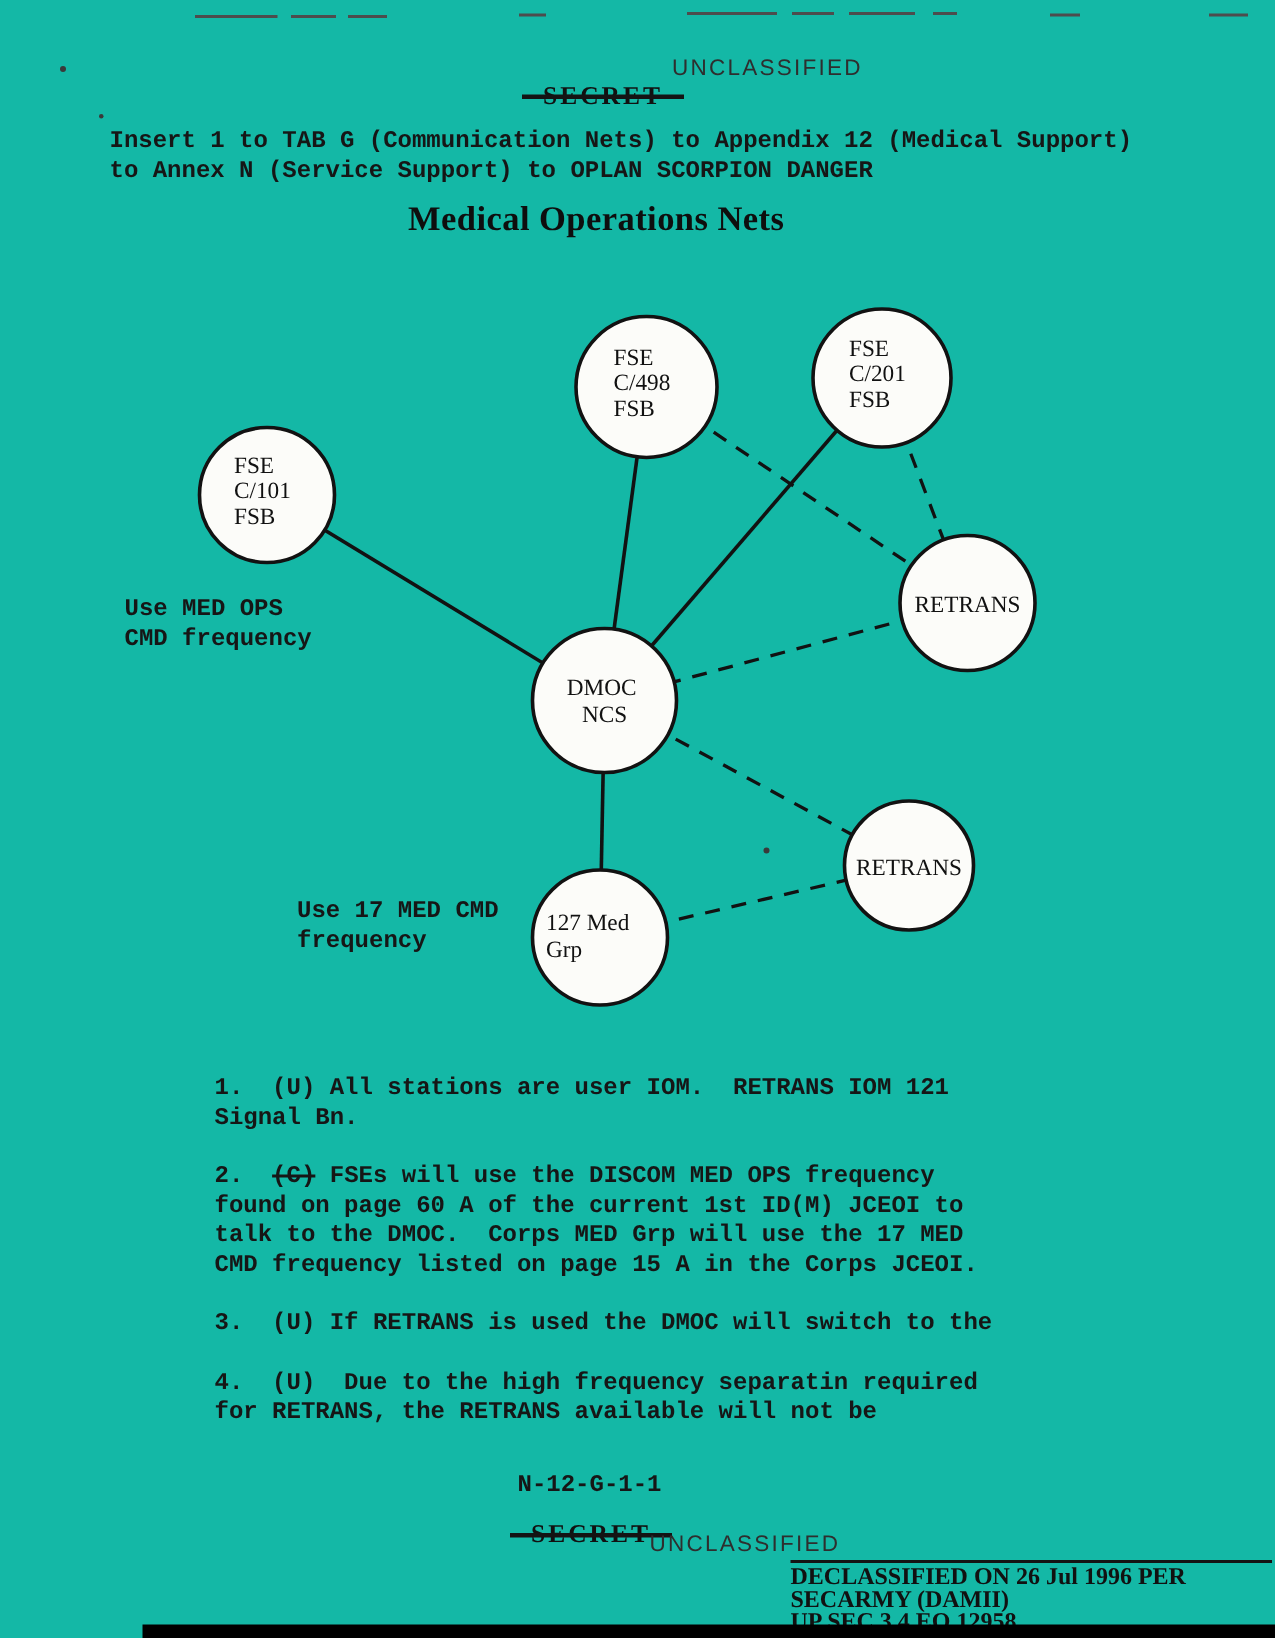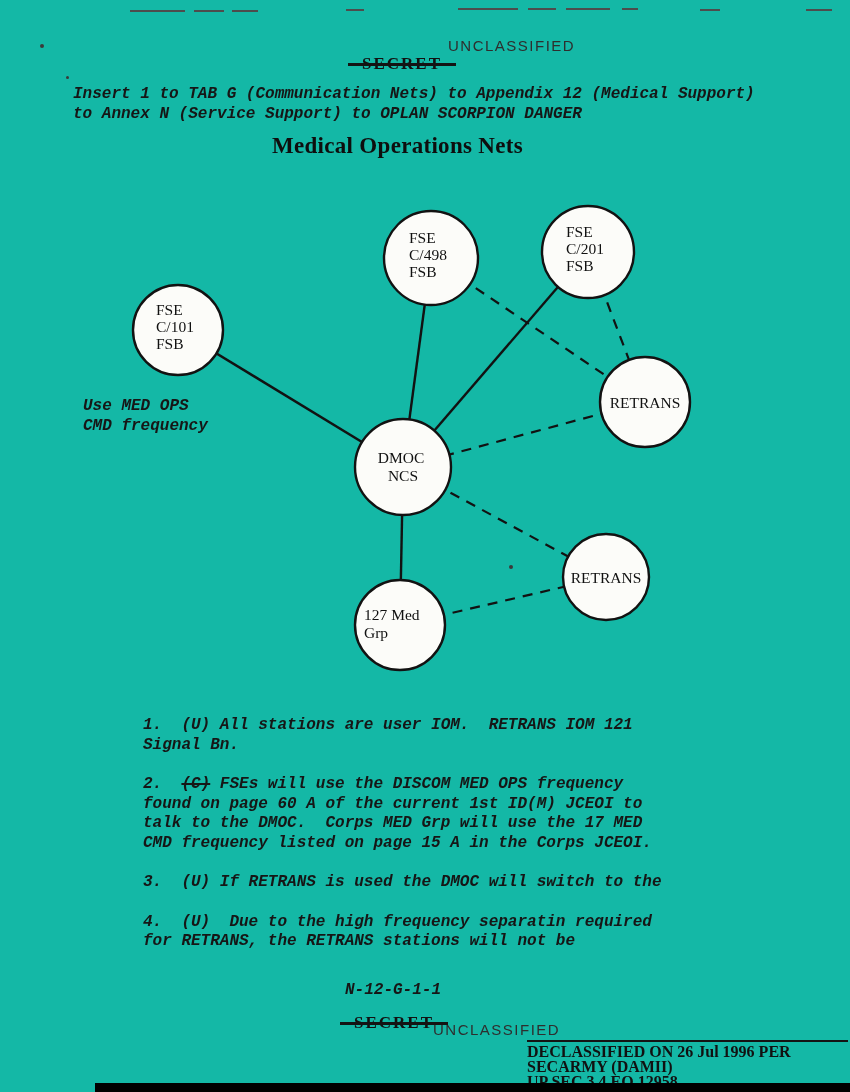--- a/index.html
+++ b/index.html
@@ -3,21 +3,21 @@
 <meta charset="utf-8">
 <style>
   html,body { margin:0; padding:0; background:#e8e8e4; }
   .page {
     position:relative; width:850px; height:1092px; margin:0 auto;
     background:#14b8a6; overflow:hidden; color:#141414;
   }
   .abs { position:absolute; }
   .mono {
     font-family:"Liberation Mono","DejaVu Sans Mono",monospace;
-    font-weight:bold; font-size:16px; line-height:19.5px; color:#161616;font-style:italic;
+    font-weight:bold; font-size:16px; line-height:19.5px; color:#161616;
   }
   .line { white-space:pre; }
   .sans {
     font-family:"Liberation Sans","DejaVu Sans",sans-serif;
     font-size:15px; letter-spacing:1.5px; color:#2e2e2e;
   }
   .title {
     font-family:"Liberation Serif","DejaVu Serif",serif;
     font-weight:bold; font-size:23px; color:#0e0e0e; letter-spacing:0.3px;
   }
@@ -148,38 +148,42 @@
         <tspan x="364" dy="0">127 Med</tspan>
         <tspan x="364" dy="18">Grp</tspan>
       </text>
     </g>
   </svg>
 
   <div class="abs mono" style="left:83px;top:377px;margin-top:20px;">
     <div class="line">Use MED OPS</div>
     <div class="line">CMD frequency</div>
   </div>
+  <div class="abs mono" style="left:198px;top:598px;">
+    <div class="line">Use 17 MED CMD</div>
+    <div class="line">frequency</div>
+  </div>
 
   <div class="abs mono" style="left:143px;top:716px;">
     <div class="note">
       <div class="line">1.  (U) All stations are user IOM.  RETRANS IOM 121</div>
       <div class="line">Signal Bn.</div>
     </div>
     <div class="note">
       <div class="line"><span>2.  </span><span class="cstruck">(C)</span><span> FSEs will use the DISCOM MED OPS frequency</span></div>
       <div class="line">found on page 60 A of the current 1st ID(M) JCEOI to</div>
       <div class="line">talk to the DMOC.  Corps MED Grp will use the 17 MED</div>
       <div class="line">CMD frequency listed on page 15 A in the Corps JCEOI.</div>
     </div>
     <div class="note">
       <div class="line">3.  (U) If RETRANS is used the DMOC will switch to the</div>
     </div>
     <div class="note">
       <div class="line">4.  (U)  Due to the high frequency separatin required</div>
-      <div class="line">for RETRANS, the RETRANS stations will not be</div>
+      <div class="line">for RETRANS, the RETRANS available will not be</div>
     </div>
   </div>
 
   <div class="abs mono" style="left:345px;top:981px;">N-12-G-1-1</div>
 
   <div class="abs" style="left:354px;top:1013px;">
     <span class="stamp">SECRET</span>
   </div>
   <div class="abs sans" style="left:433px;top:1021px;">UNCLASSIFIED</div>
 

